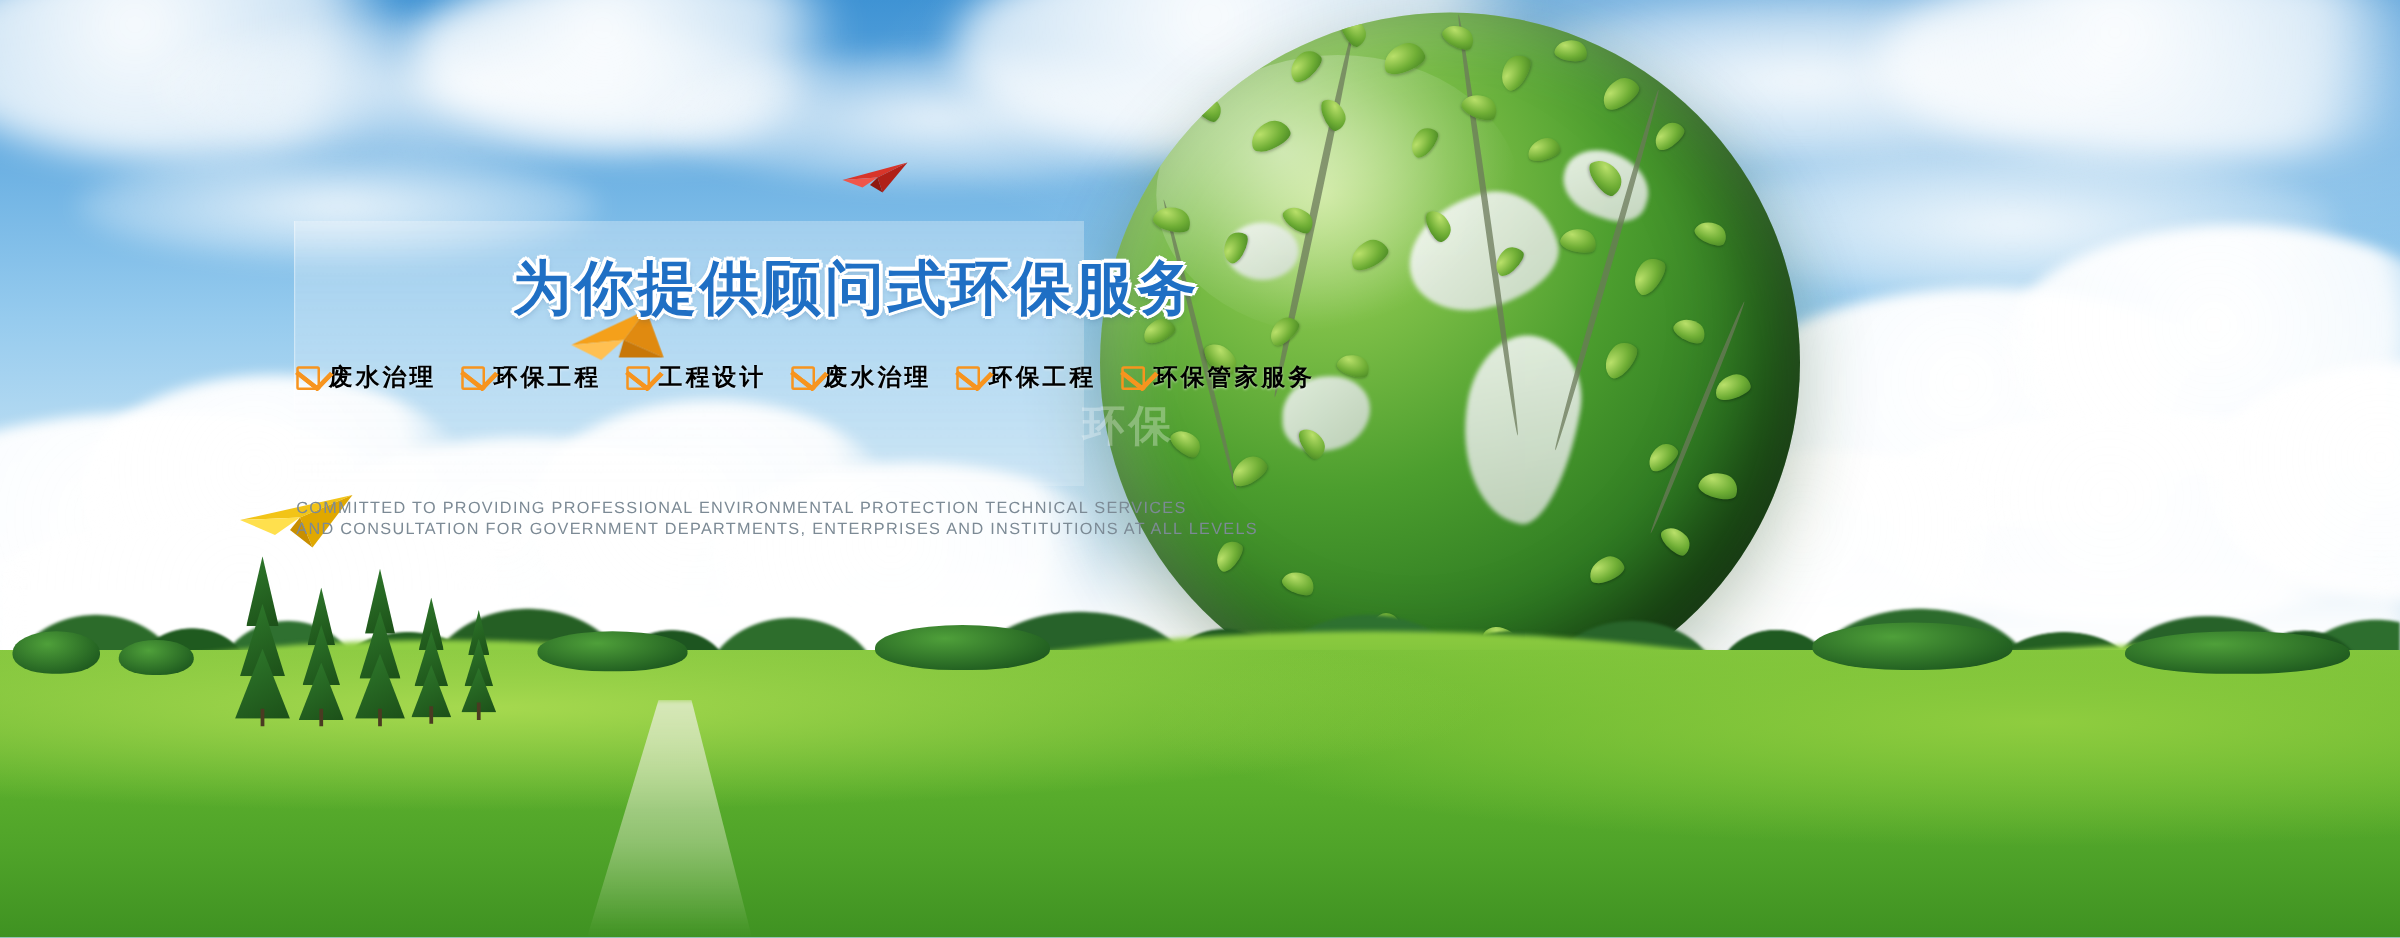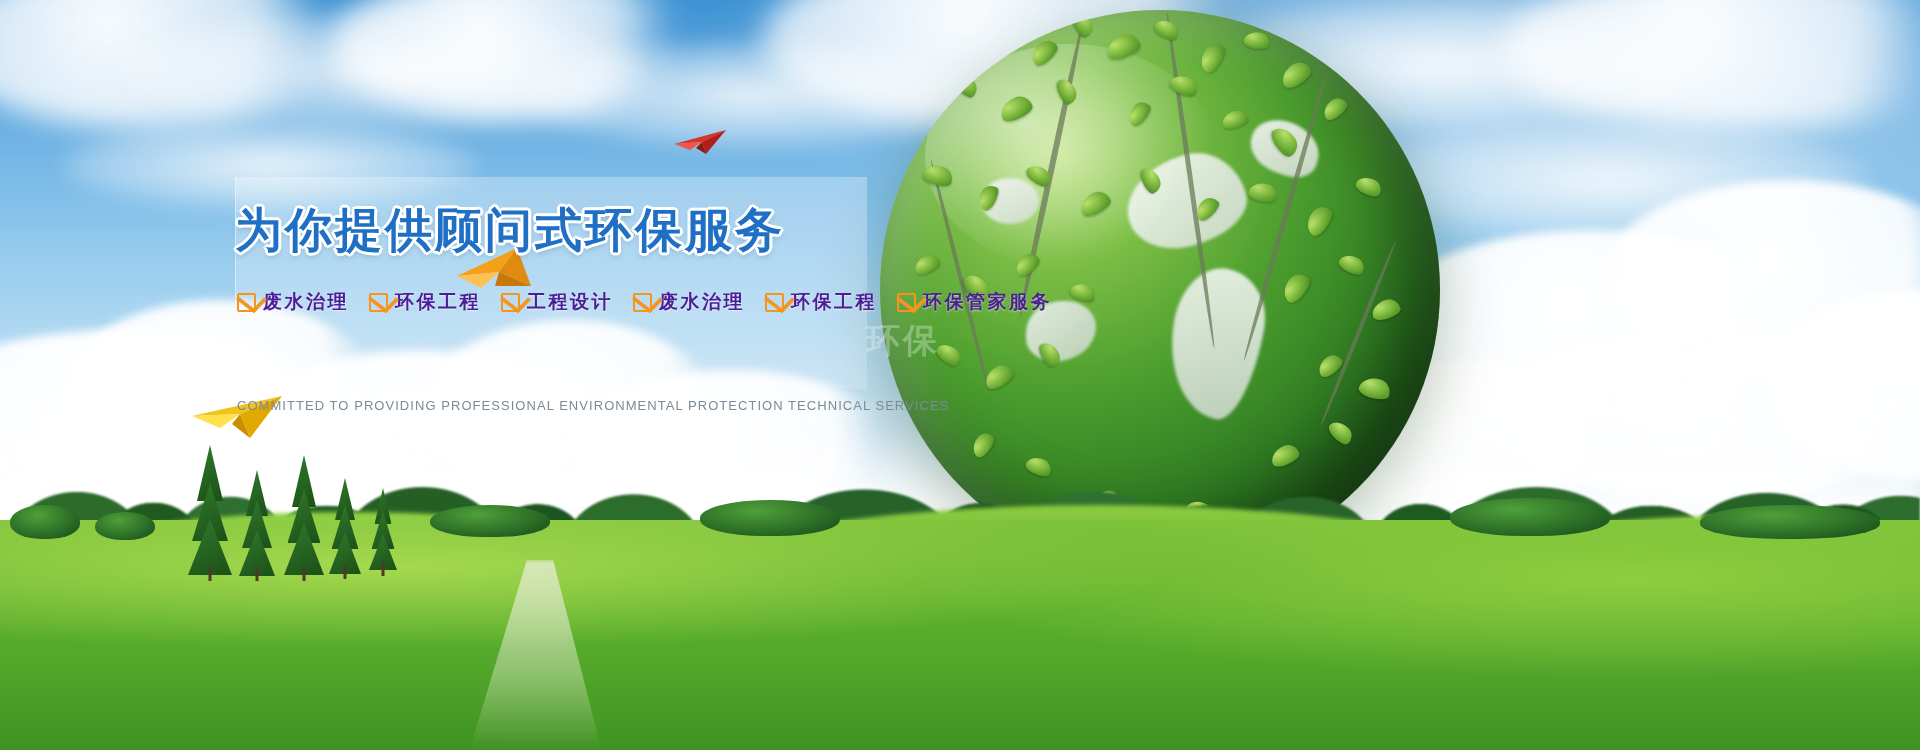--- a/index.html
+++ b/index.html
@@ -185,40 +185,41 @@
   .headline {
     position:absolute; left:0; top:22px; width:900px;
     font-size:47px; font-weight:bold; letter-spacing:3px;
     color:#1f6fc4;
     font-family:"DejaVu Sans","Liberation Sans",sans-serif;
     text-shadow:
       -2px -2px 0 #ffffff, 2px -2px 0 #ffffff, -2px 2px 0 #ffffff, 2px 2px 0 #ffffff,
       -3px 0 0 #ffffff, 3px 0 0 #ffffff, 0 -3px 0 #ffffff, 0 3px 0 #ffffff,
       0 3px 6px rgba(20,60,110,.35);
     white-space:nowrap;
+    text-align:center;
   }
 
   .checks {
     position:absolute; left:2px; top:112px;
     display:flex; align-items:center; gap:20px; white-space:nowrap;
   }
   .chk { display:flex; align-items:center; gap:7px; }
   .chk .box {
     position:relative; width:19px; height:19px;
     border:2px solid #F7941E; border-radius:2px; flex:0 0 auto;
   }
   .chk .box::after {
     content:""; position:absolute; left:1px; top:-5px;
     width:19px; height:15px;
     border-right:4px solid #F7941E; border-bottom:4px solid #F7941E;
     transform:rotate(38deg) skewX(-6deg);
     border-bottom-right-radius:2px;
   }
   .chk .lbl {
-    font-size:19px; font-weight:bold; color:#4c1d95; letter-spacing:2.5px;
+    font-size:19px; font-weight:bold; color:#000000; letter-spacing:2.5px;
     font-family:"DejaVu Sans","Liberation Sans",sans-serif;
     text-shadow:0 1px 2px rgba(255,255,255,.6);
   }
 
   .body-cn {
     position:absolute; left:2px; top:166px;
     font-size:14.5px; line-height:25px; color:#2b3a46; font-weight:bold;
     letter-spacing:.6px;
     font-family:"DejaVu Sans","Liberation Sans",sans-serif;
     text-shadow:0 1px 2px rgba(255,255,255,.55);
@@ -439,16 +440,17 @@
         <span class="box"></span>
         <span class="lbl">环保管家服务</span>
       </div>
     </div>
 
     <div class="body-cn">
     </div>
 
     <div class="body-en">
       <div>COMMITTED TO PROVIDING PROFESSIONAL ENVIRONMENTAL PROTECTION TECHNICAL SERVICES</div>
+      <div>AND CONSULTATION FOR GOVERNMENT DEPARTMENTS, ENTERPRISES AND INSTITUTIONS AT ALL LEVELS</div>
     </div>
 
   </div>
 </div>
 
 </body></html>

